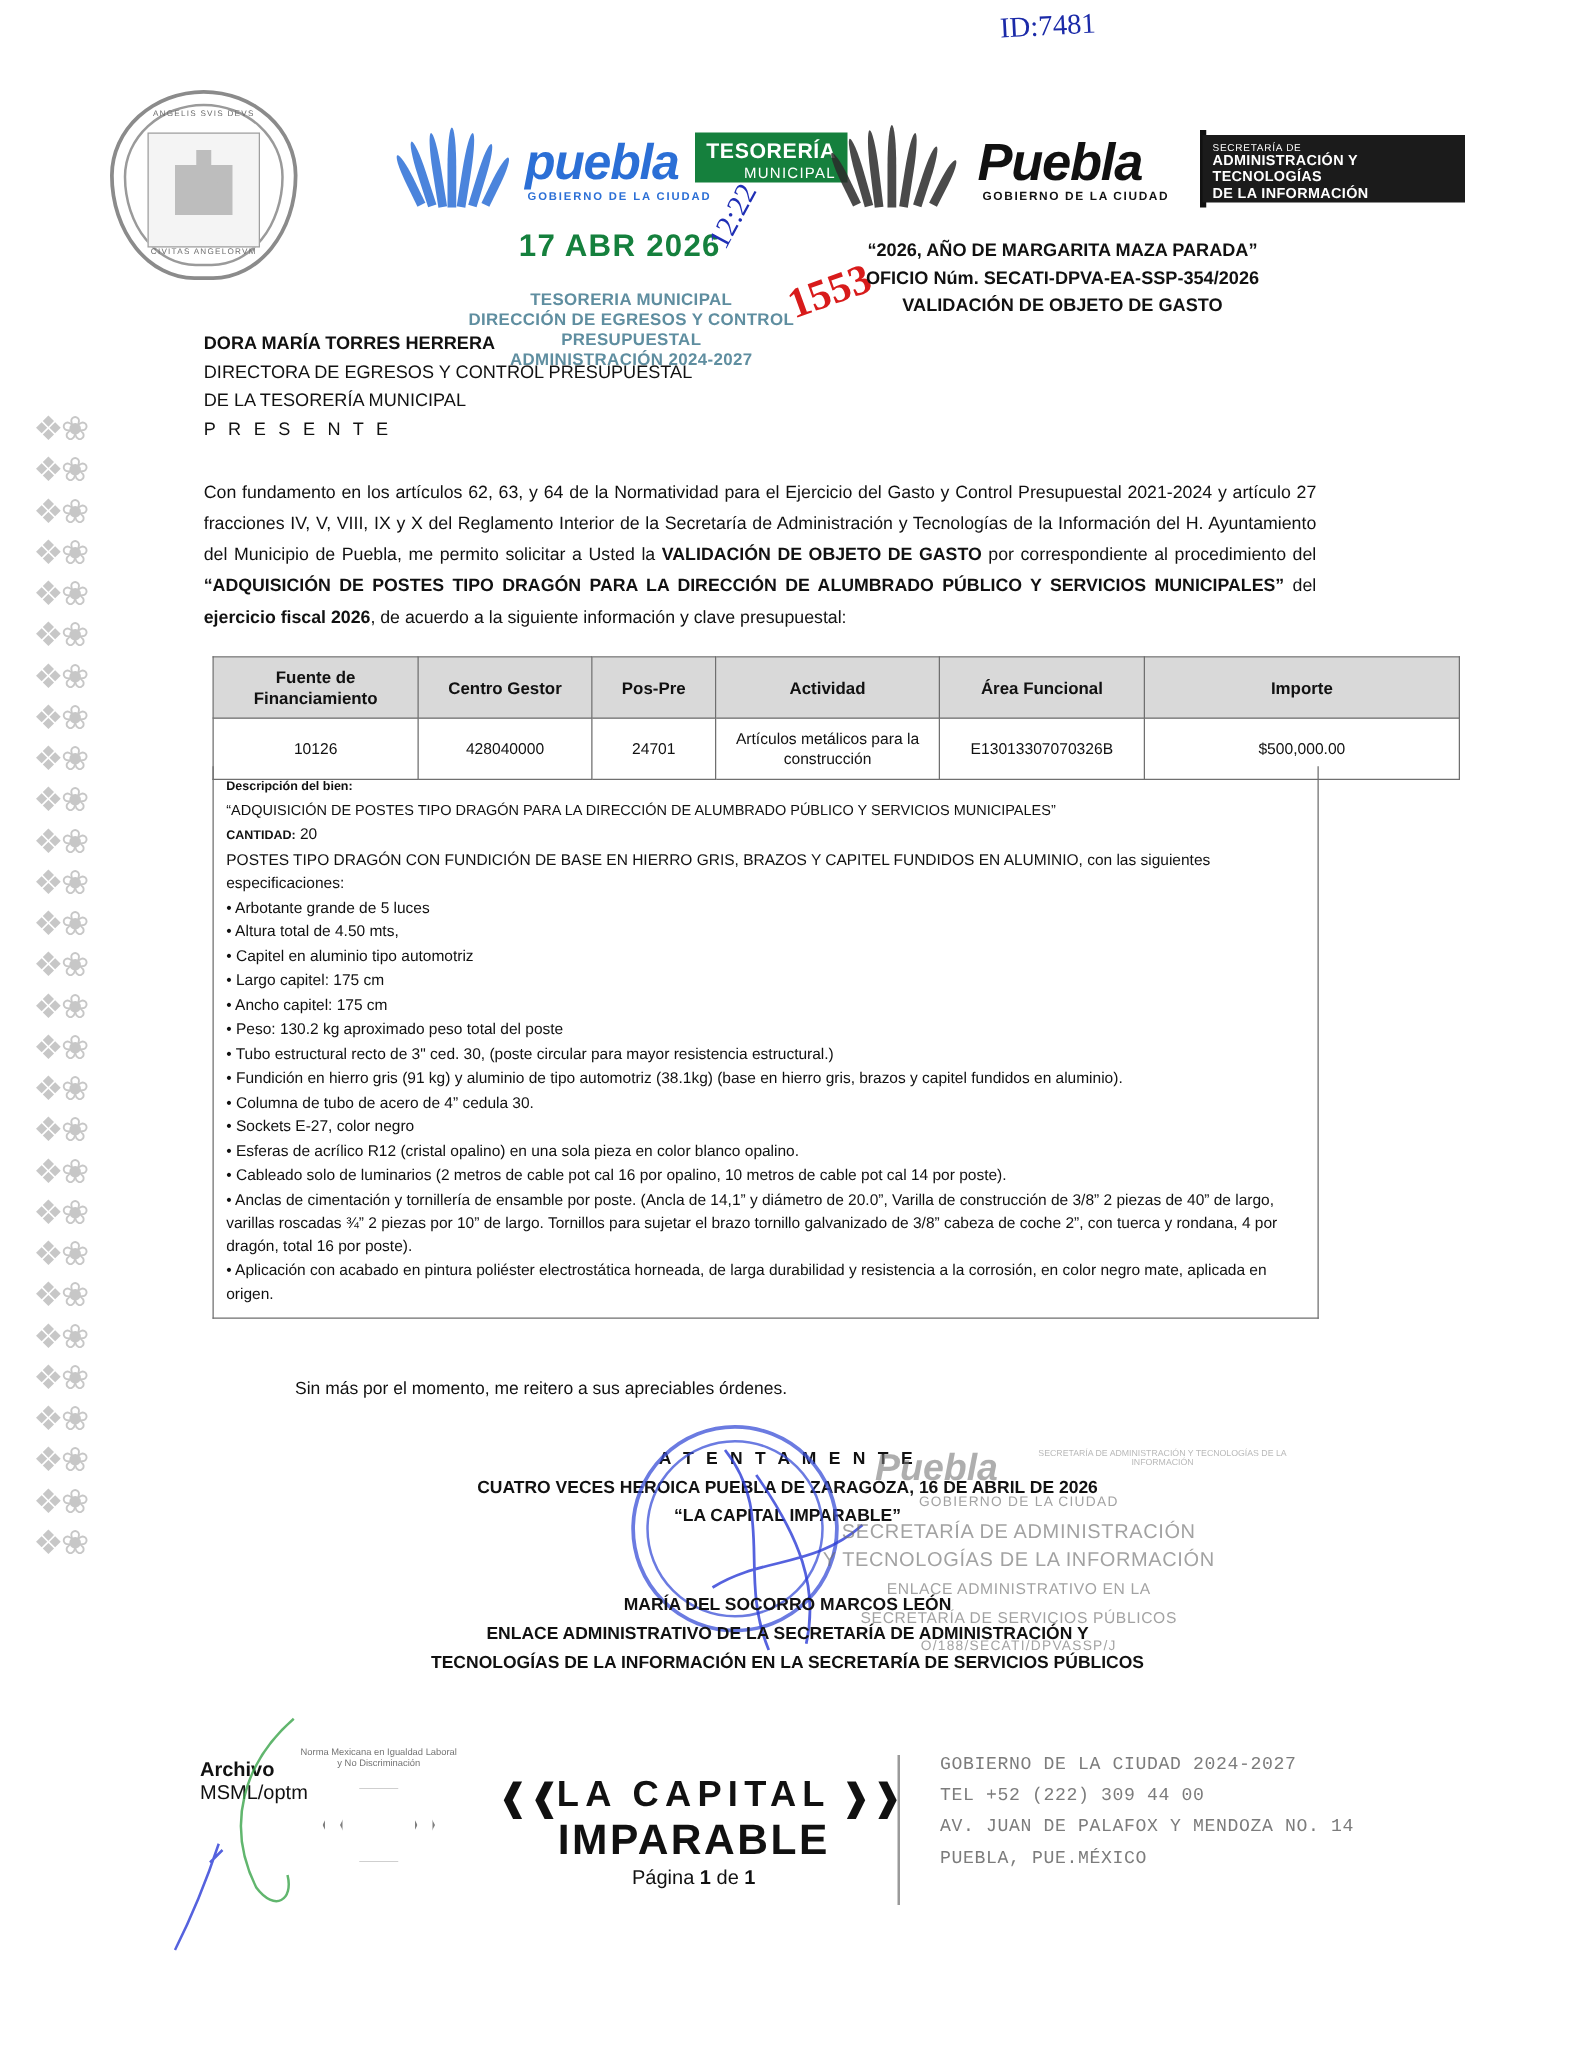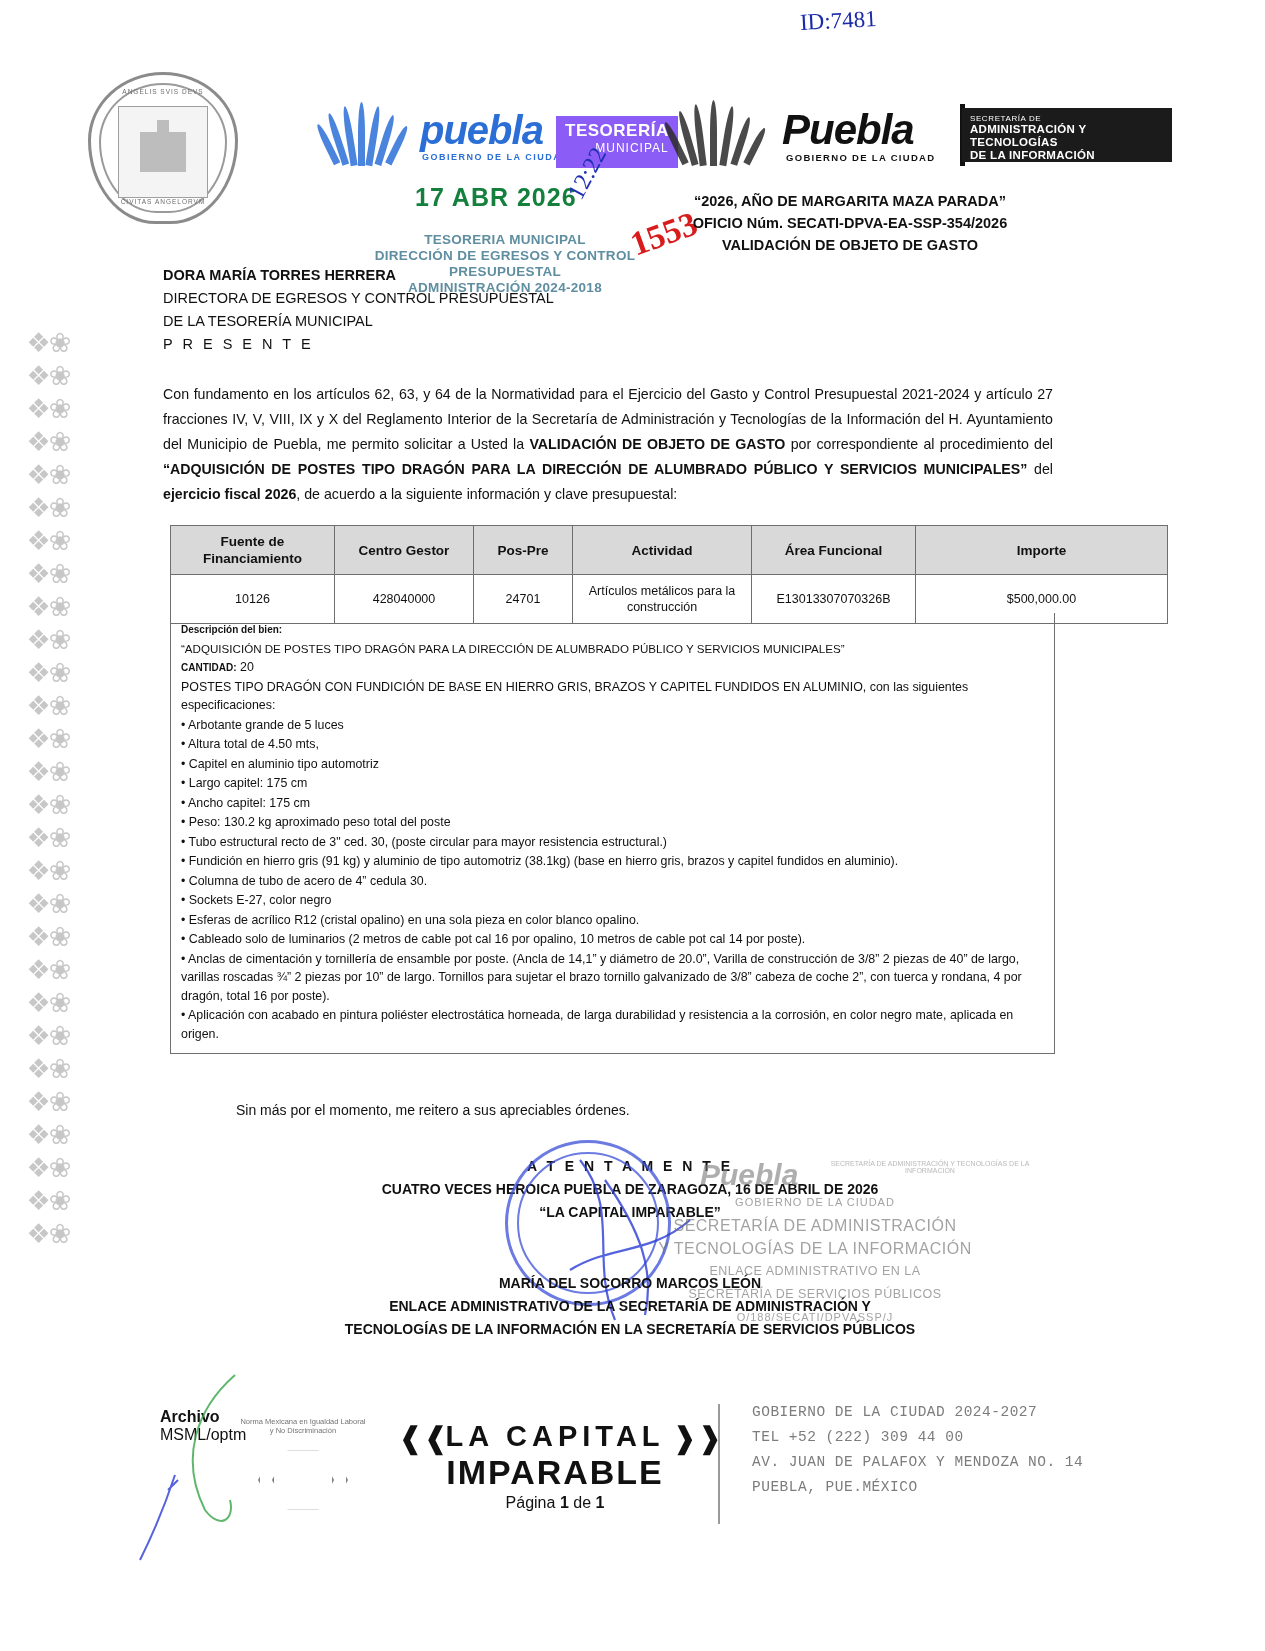--- a/index.html
+++ b/index.html
@@ -34,21 +34,21 @@
     border:2px solid #9a9a9a;}
   .shield .inner{position:absolute;left:30px;top:34px;right:30px;bottom:26px;
     border:1px solid #9f9f9f;background:#f4f4f4;}
   .shield .bld{position:absolute;left:50%;transform:translateX(-50%);background:#bdbdbd;}
   .shield .txt{position:absolute;width:100%;text-align:center;font-size:6.5px;color:#6d6d6d;letter-spacing:1px;}
 
   .logo-puebla-tes{position:absolute;left:320px;top:100px;width:335px;height:68px;}
   .pb-script{position:absolute;left:100px;top:8px;font-size:40px;color:#2b6fd6;font-weight:700;
     font-style:italic;letter-spacing:-1px;}
   .pb-sub{position:absolute;left:102px;top:52px;font-size:9px;color:#2b6fd6;letter-spacing:1.5px;font-weight:700;}
-  .tes-box{position:absolute;left:236px;top:16px;background:#8b5cf6;color:#fff;padding:5px 9px 13px;}
+  .tes-box{position:absolute;left:236px;top:6px;background:#15803d;color:#fff;padding:5px 9px 1px;}
   .tes-box .t1{font-size:17px;font-weight:700;letter-spacing:.5px;}
   .tes-box .t2{font-size:12px;letter-spacing:1px;text-align:right;}
   .plumes{position:absolute;left:0;top:0;width:100px;height:66px;}
   .plume{position:absolute;bottom:0;width:7px;background:#2b6fd6;border-radius:50% 50% 0 0;opacity:.85;}
 
   .logo-puebla2{position:absolute;left:660px;top:100px;width:300px;height:68px;}
   .p2-script{position:absolute;left:122px;top:6px;font-size:42px;color:#111;font-weight:700;
     font-style:italic;letter-spacing:-1px;}
   .p2-sub{position:absolute;left:126px;top:52px;font-size:9.5px;color:#111;letter-spacing:1.3px;font-weight:700;}
 
@@ -104,21 +104,21 @@
   .grey-stamp{position:absolute;left:600px;top:1155px;width:430px;opacity:.62;color:#6a6a6a;
     text-align:center;font-size:16px;line-height:23px;letter-spacing:.5px;}
   .grey-stamp .hd2{font-size:11px;letter-spacing:1px;}
   .grey-stamp .sm{font-size:12.5px;letter-spacing:.5px;}
   .grey-logo{position:absolute;left:700px;top:1158px;font-size:30px;font-style:italic;font-weight:700;
     color:#7a7a7a;opacity:.6;}
 
   
   .archivo{position:absolute;left:160px;top:1408px;font-size:16px;font-weight:700;}
   .archivo span{font-weight:400;}
-  .norma{position:absolute;left:238px;top:1395px;width:130px;height:130px;opacity:.75;margin-top:20px;}
+  .norma{position:absolute;left:238px;top:1395px;width:130px;height:130px;opacity:.75;}
   .norma .hex{position:absolute;left:20px;top:20px;width:86px;height:86px;
     border:2px solid #555;clip-path:polygon(25% 3%,75% 3%,100% 50%,75% 97%,25% 97%,0% 50%);}
   .norma .hex2{position:absolute;left:34px;top:34px;width:58px;height:58px;
     border:2px solid #555;clip-path:polygon(25% 3%,75% 3%,100% 50%,75% 97%,25% 97%,0% 50%);}
   .norma .ctext{position:absolute;width:130px;text-align:center;font-size:7.5px;color:#444;}
 
   .capital{position:absolute;left:395px;top:1420px;width:320px;text-align:center;}
   .capital .l1{font-size:29px;letter-spacing:5px;font-weight:700;}
   .capital .l2{font-size:34px;letter-spacing:2px;font-weight:700;}
   .capital .pg{font-size:16px;margin-top:2px;}
@@ -220,21 +220,21 @@
     <div class="l2">DE LA INFORMACIÓN</div>
   </div>
 
   <div class="date-stamp">17 ABR 2026</div>
   <div class="hand hand-1222">12:22</div>
   <div class="red-num">1553</div>
   <div class="stamp-block">
     <div>TESORERIA MUNICIPAL</div>
     <div>DIRECCIÓN DE EGRESOS Y CONTROL</div>
     <div>PRESUPUESTAL</div>
-    <div>ADMINISTRACIÓN 2024-2018</div>
+    <div>ADMINISTRACIÓN 2024-2027</div>
   </div>
 
   <div class="hdr-right">
     <div>“2026, AÑO DE MARGARITA MAZA PARADA”</div>
     <div>OFICIO Núm. SECATI-DPVA-EA-SSP-354/2026</div>
     <div>VALIDACIÓN DE OBJETO DE GASTO</div>
   </div>
 
   <div class="recip">
     <div class="b">DORA MARÍA TORRES HERRERA</div>

